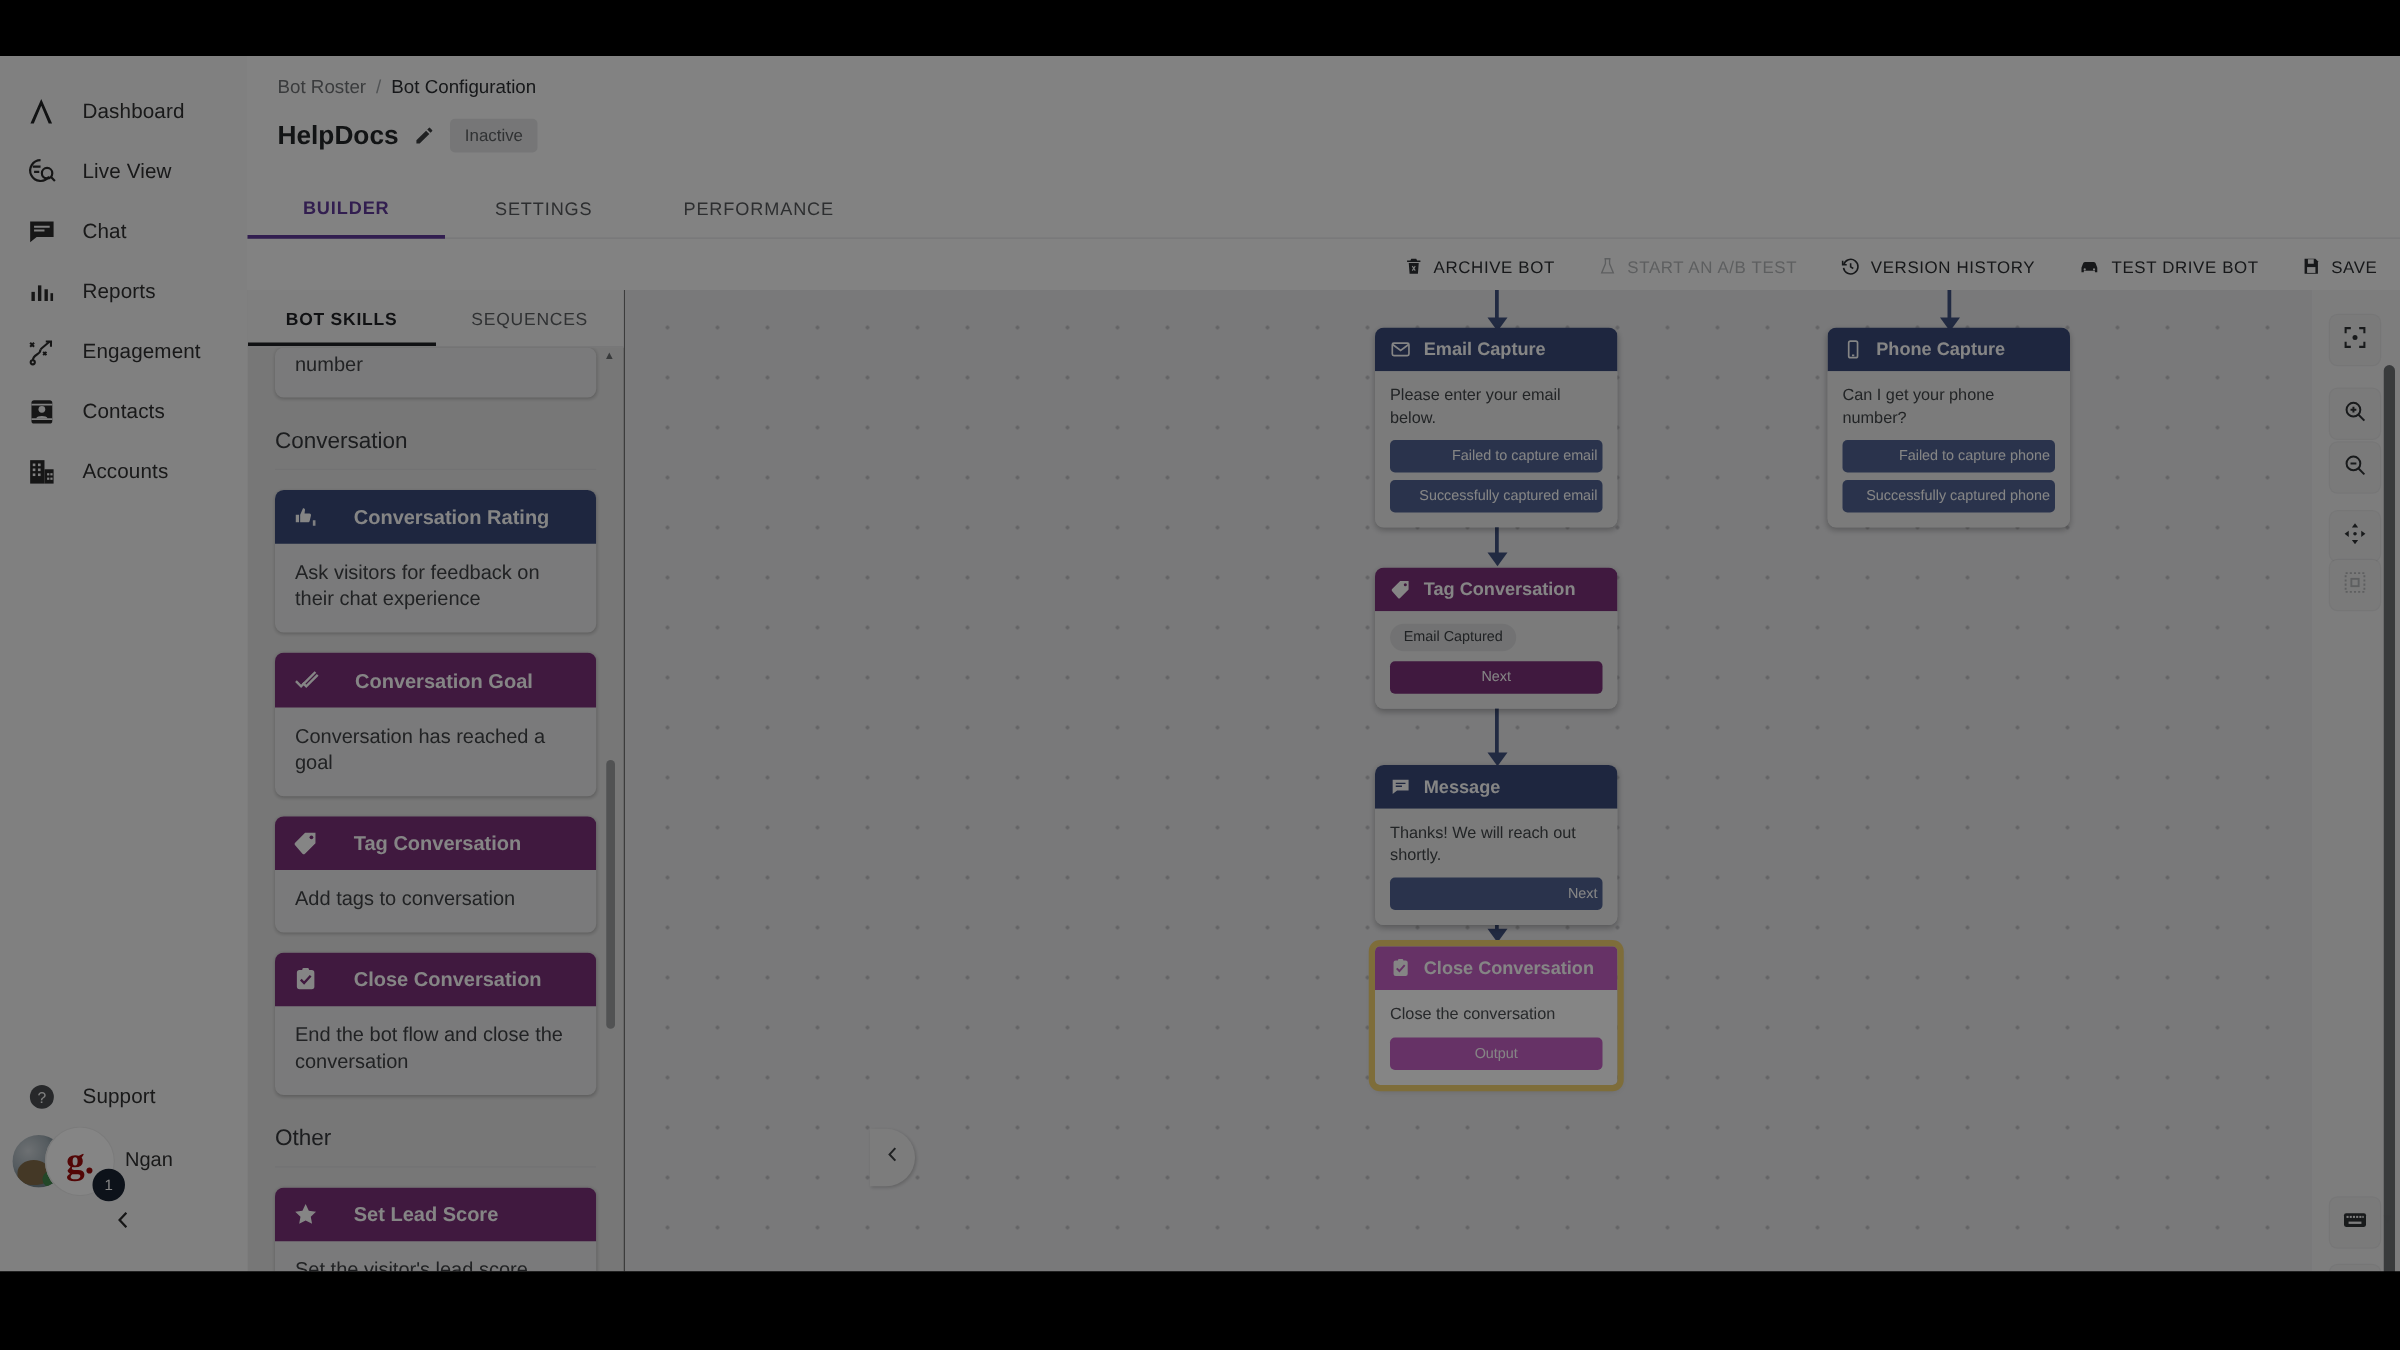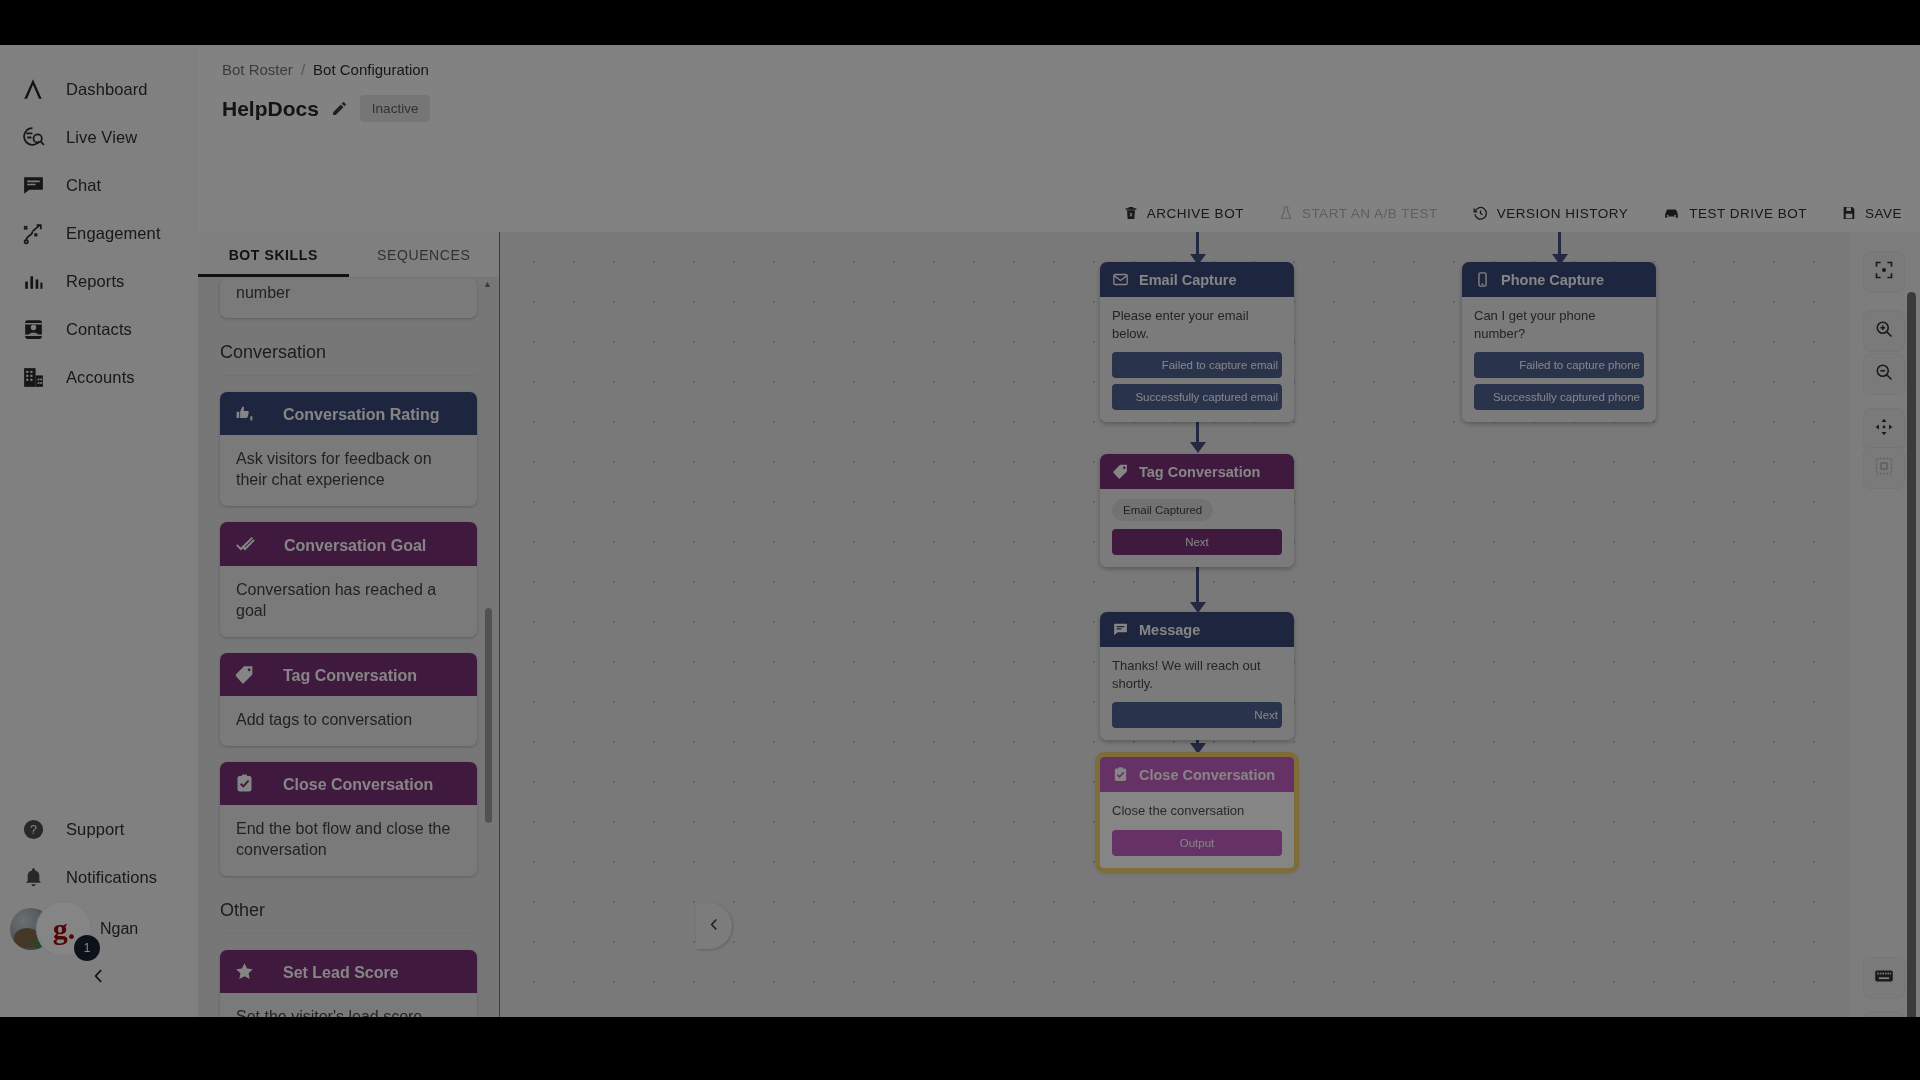--- a/index.html
+++ b/index.html
@@ -203,42 +203,42 @@
           <svg width="25" height="25" viewBox="0 0 24 24">
               <path d="M3 4h18v12H8l-5 4z" fill="#2b2b2b"></path>
               <path d="M6 8h12M6 11h8" stroke="#f6f6f7" stroke-width="1.6"></path>
             </svg>
         </span>
         <span class="nav-label">Chat</span>
       </div>
 
       <div class="nav-item">
         <span class="nav-icon">
+          <svg width="25" height="25" viewBox="0 0 24 24" fill="#2b2b2b">
+              <rect x="4" y="12" width="2.6" height="7"></rect>
+              <rect x="9" y="7" width="2.6" height="12"></rect>
+              <rect x="14" y="10" width="2.6" height="9"></rect>
+              <rect x="18.6" y="13" width="2" height="6"></rect>
+            </svg>
+        </span>
+        <span class="nav-label">Reports</span>
+      </div>
+
+      <div class="nav-item">
+        <span class="nav-icon">
           <svg width="25" height="25" viewBox="0 0 24 24" fill="none" stroke="#2b2b2b" stroke-width="1.6">
             <path d="M5 19c0-6 6-4 6-9"></path>
               <path d="M11 10l7-6"></path>
               <path d="M15 4h4v4"></path>
             <circle cx="5" cy="20" r="1.6"></circle>
               <path d="M3 5l3 3M6 5L3 8"></path>
               <path d="M13 12l2.5 2.5M15.5 12L13 14.5"></path>
           </svg>
         </span>
         <span class="nav-label">Engagement</span>
-      </div>
-
-      <div class="nav-item">
-        <span class="nav-icon">
-          <svg width="25" height="25" viewBox="0 0 24 24" fill="#2b2b2b">
-              <rect x="4" y="12" width="2.6" height="7"></rect>
-              <rect x="9" y="7" width="2.6" height="12"></rect>
-              <rect x="14" y="10" width="2.6" height="9"></rect>
-              <rect x="18.6" y="13" width="2" height="6"></rect>
-            </svg>
-        </span>
-        <span class="nav-label">Reports</span>
       </div>
 
       <div class="nav-item">
         <span class="nav-icon">
           <svg width="25" height="25" viewBox="0 0 24 24">
               <rect x="4" y="3" width="16" height="18" rx="2" fill="#2b2b2b"></rect>
               <circle cx="12" cy="10" r="2.6" fill="#f6f6f7"></circle>
               <path d="M7.6 17c.7-2.4 8.1-2.4 8.8 0z" fill="#f6f6f7"></path>
               <path d="M4 6.5h16M4 17.5h16" stroke="#f6f6f7" stroke-width="1.3"></path>
             </svg>
@@ -275,29 +275,20 @@
     <div class="nav-bottom">
       <div class="nav-item">
         <span class="nav-icon">
           <svg width="25" height="25" viewBox="0 0 24 24">
               <circle cx="12" cy="12" r="9.2" fill="#4a4e52"></circle>
               <text x="12" y="16.6" font-size="12" text-anchor="middle" fill="#f6f6f7" font-family="Liberation Sans">?</text>
             </svg>
         </span>
         <span class="nav-label">Support</span>
       </div>
-      <div class="nav-item">
-        <span class="nav-icon">
-          <svg width="25" height="25" viewBox="0 0 24 24" fill="#4a4e52">
-              <path d="M12 3a1.4 1.4 0 0 1 1.4 1.4v.8A5.6 5.6 0 0 1 17.6 11v4l1.6 2H4.8l1.6-2v-4a5.6 5.6 0 0 1 4.2-5.8v-.8A1.4 1.4 0 0 1 12 3z"></path>
-              <path d="M10 18.4h4a2 2 0 0 1-4 0z"></path>
-            </svg>
-        </span>
-        <span class="nav-label">Notifications</span>
-      </div>
 
       <div class="nav-profile">
         <div class="avatar-pic"></div>
         <div class="glogo">
           <span>g.</span>
           <div class="glogo-badge">1</div>
         </div>
         <div class="profile-name">Ngan</div>
       </div>
 
@@ -322,20 +313,31 @@
     <div class="title-row">
       <span class="bot-title">HelpDocs</span>
       <span class="edit-pencil">
         <svg width="17" height="17" viewBox="0 0 24 24" fill="#3c4043">
             <path d="M3 17.3V21h3.7L17.6 10.1l-3.7-3.7L3 17.3zM20.7 7a1 1 0 0 0 0-1.4l-2.3-2.3a1 1 0 0 0-1.4 0l-1.8 1.8 3.7 3.7L20.7 7z"></path>
           </svg>
       </span>
       <span class="status-chip">Inactive</span>
     </div>
 
+    <div class="tabs">
+      <div class="tab active" style="left:0px;width:158px;">
+        <span>BUILDER</span>
+      </div>
+      <div class="tab" style="left:158px;width:158px;">
+        <span>SETTINGS</span>
+      </div>
+      <div class="tab" style="left:316px;width:186px;">
+        <span>PERFORMANCE</span>
+      </div>
+    </div>
 
     <div class="toolbar">
       <div class="tb-btn">
         <span class="tb-ico">
           <svg width="16" height="16" viewBox="0 0 24 24" fill="#2b2f33">
               <path d="M9 3h6l1 2h4v2H4V5h4l1-2zM6 8h12l-1 13H7L6 8z"></path>
               <path d="M10.2 11.8l3.6 5.4M13.8 11.8l-3.6 5.4" stroke="#fafafa" stroke-width="1.3"></path>
             </svg>
         </span>
         <span>ARCHIVE BOT</span>

